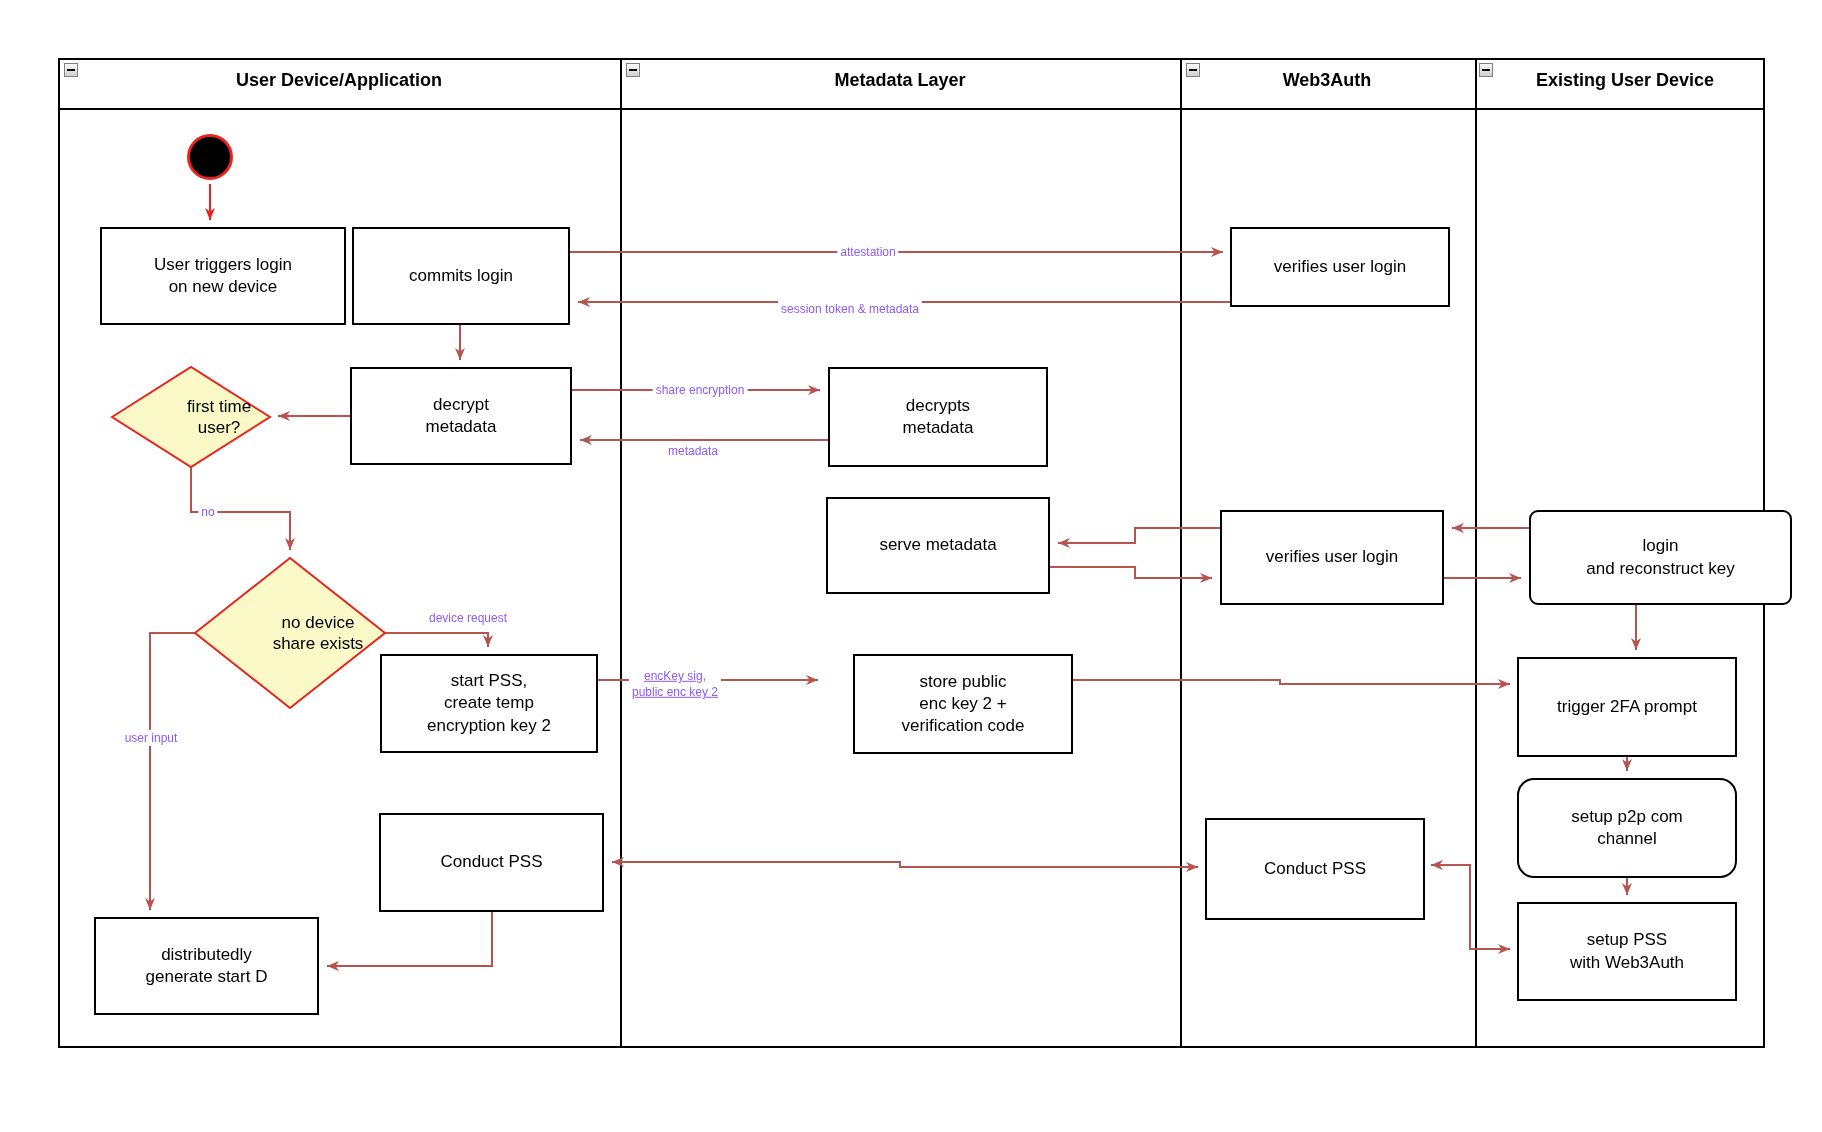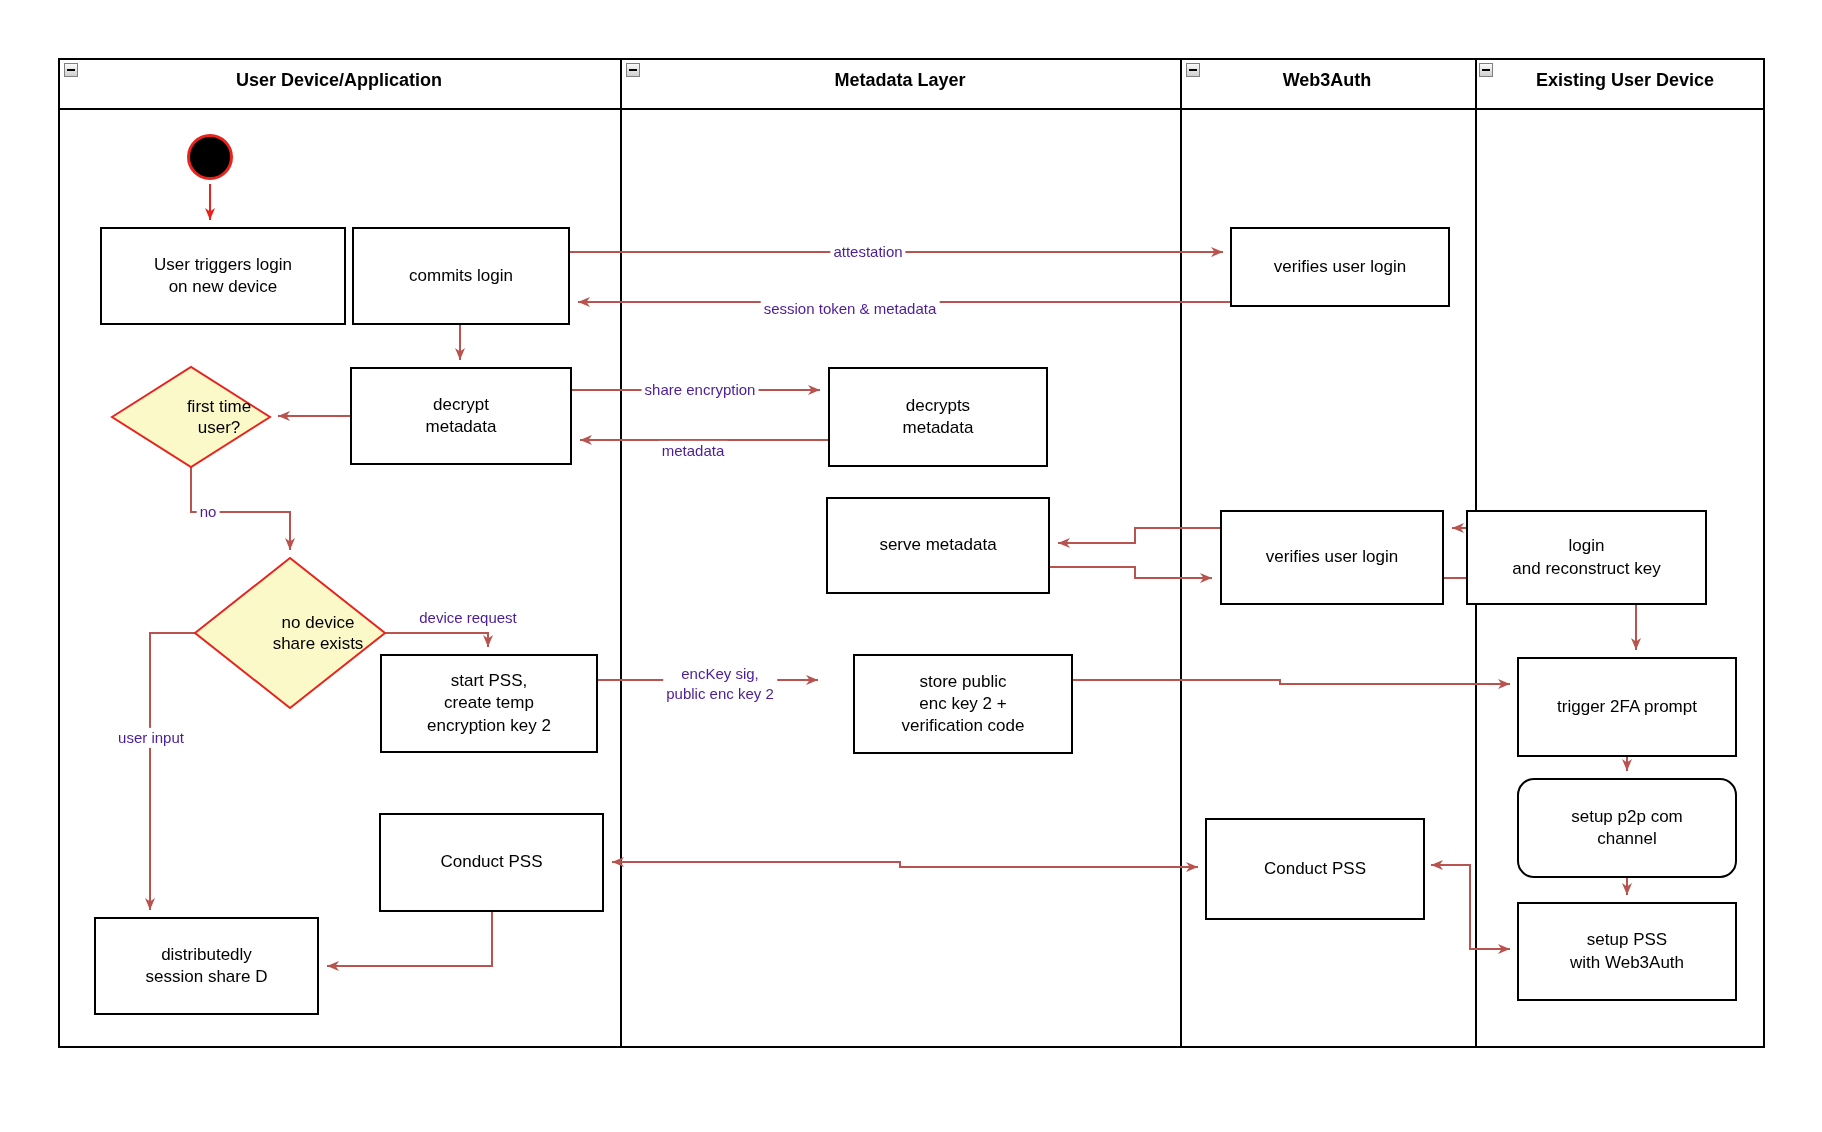--- a/index.html
+++ b/index.html
@@ -12,21 +12,21 @@
   .lane-title{position:absolute;top:70px;transform:translateX(-50%);
               font-size:18px;font-weight:bold;color:#000;white-space:nowrap;}
   .collapse{position:absolute;top:63px;width:14px;height:14px;box-sizing:border-box;
             border:1px solid #808080;background:linear-gradient(#fafafa,#cfcfcf);
             display:flex;align-items:center;justify-content:center;}
   .collapse::after{content:"";width:8px;height:2px;background:#000;display:block;}
   svg.wires{position:absolute;left:0;top:0;width:1822px;height:1132px;}
   .node{position:absolute;box-sizing:border-box;border:2px solid #000;background:#fff;
         display:flex;align-items:center;justify-content:center;text-align:center;
         font-size:17px;color:#000;white-space:pre-line;line-height:1.3;}
-  .dlabel{position:absolute;transform:translate(-50%,-50%);font-size:15px;color:#4c1d95;
+  .dlabel{position:absolute;transform:translate(-50%,-50%);font-size:12px;color:#8b5cf6;
           text-align:center;white-space:pre-line;line-height:1.35;}
   .dlabel.bg{background:#fff;padding:0 3px;}
   .diamond-text{position:absolute;transform:translate(-50%,-50%);font-size:17px;
                 color:#000;text-align:center;white-space:pre-line;line-height:1.25;margin-left:28px;}
   .start-node{position:absolute;border-radius:50%;background:#000;
               border:3px solid #e8231d;box-sizing:border-box;}
 </style>
 </head>
 <body>
 
@@ -96,46 +96,46 @@
   <div class="node" style="left:100px;top:227px;width:246px;height:98px;">User triggers login
 on new device</div>
   <div class="node" style="left:352px;top:227px;width:218px;height:98px;">commits login</div>
   <div class="node" style="left:1230px;top:227px;width:220px;height:80px;">verifies user login</div>
   <div class="node" style="left:350px;top:367px;width:222px;height:98px;">decrypt
 metadata</div>
   <div class="node" style="left:828px;top:367px;width:220px;height:100px;">decrypts
 metadata</div>
   <div class="node" style="left:826px;top:497px;width:224px;height:97px;">serve metadata</div>
   <div class="node" style="left:1220px;top:510px;width:224px;height:95px;">verifies user login</div>
-  <div class="node" style="left:1466px;top:510px;width:241px;height:95px;">login
+  <div class="node" style="left:1529px;top:510px;width:263px;height:95px;border-radius:9px;">login
 and reconstruct key</div>
   <div class="node" style="left:380px;top:654px;width:218px;height:99px;">start PSS,
 create temp
 encryption key 2</div>
   <div class="node" style="left:825px;top:654px;width:220px;height:100px;margin-left:28px;">store public
 enc key 2 +
 verification code</div>
   <div class="node" style="left:1517px;top:657px;width:220px;height:100px;">trigger 2FA prompt</div>
   <div class="node" style="left:1517px;top:778px;width:220px;height:100px;border-radius:17px;">setup p2p com
 channel</div>
   <div class="node" style="left:1517px;top:902px;width:220px;height:99px;">setup PSS
 with Web3Auth</div>
   <div class="node" style="left:379px;top:813px;width:225px;height:99px;">Conduct PSS</div>
   <div class="node" style="left:1205px;top:818px;width:220px;height:102px;">Conduct PSS</div>
   <div class="node" style="left:94px;top:917px;width:225px;height:98px;">distributedly
-session share D</div>
+generate start D</div>
 
   <div class="diamond-text" style="left:191px;top:417px;">first time
 user?</div>
   <div class="diamond-text" style="left:290px;top:633px;">no device
 share exists</div>
 
   <div class="dlabel bg" style="left:868px;top:252px;">attestation</div>
   <div class="dlabel bg" style="left:850px;top:309px;">session token &amp; metadata</div>
   <div class="dlabel bg" style="left:700px;top:390px;">share encryption</div>
   <div class="dlabel bg" style="left:693px;top:451px;">metadata</div>
   <div class="dlabel bg" style="left:208px;top:512px;">no</div>
   <div class="dlabel" style="left:468px;top:618px;">device request</div>
   <div class="dlabel bg" style="left:151px;top:738px;">user input</div>
-  <div class="dlabel bg" style="left:720px;top:684px;">encKey sig,
+  <div class="dlabel bg" style="left:675px;top:684px;text-decoration:underline;">encKey sig,
 public enc key 2</div>
 
 </div>
 
 </body></html>

